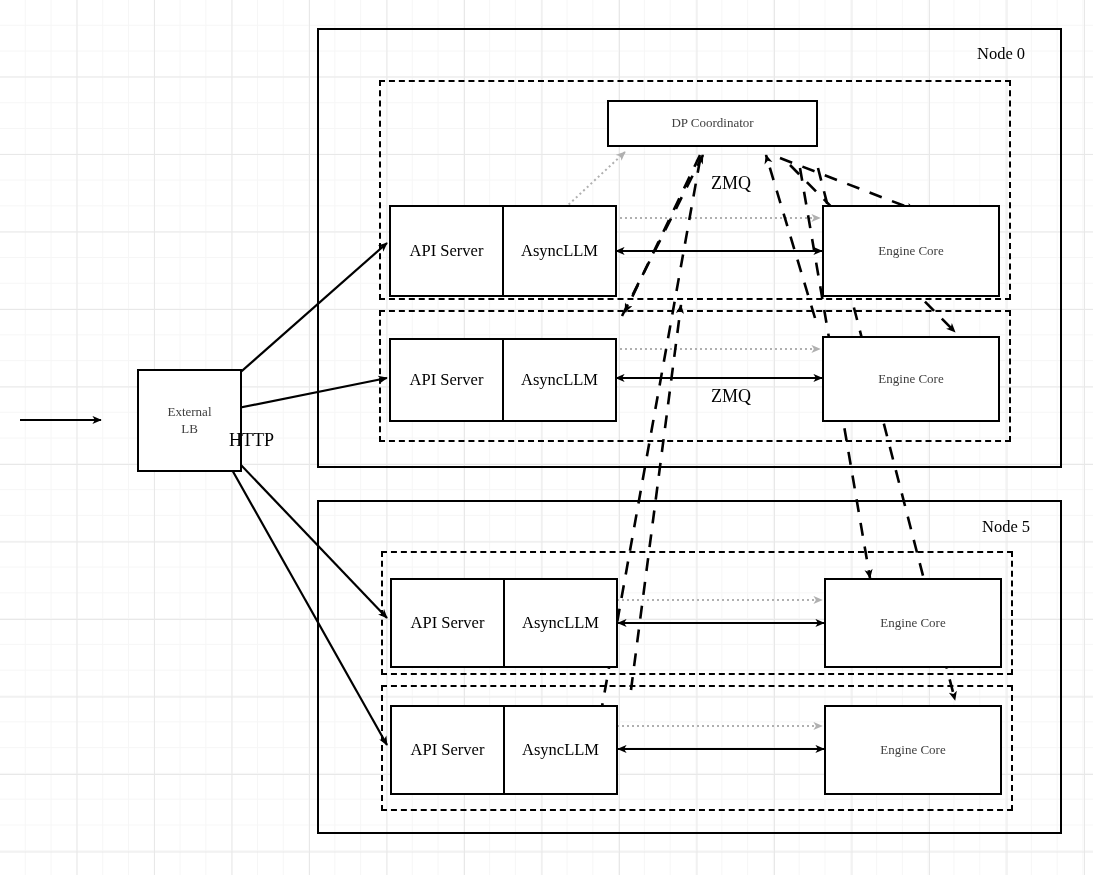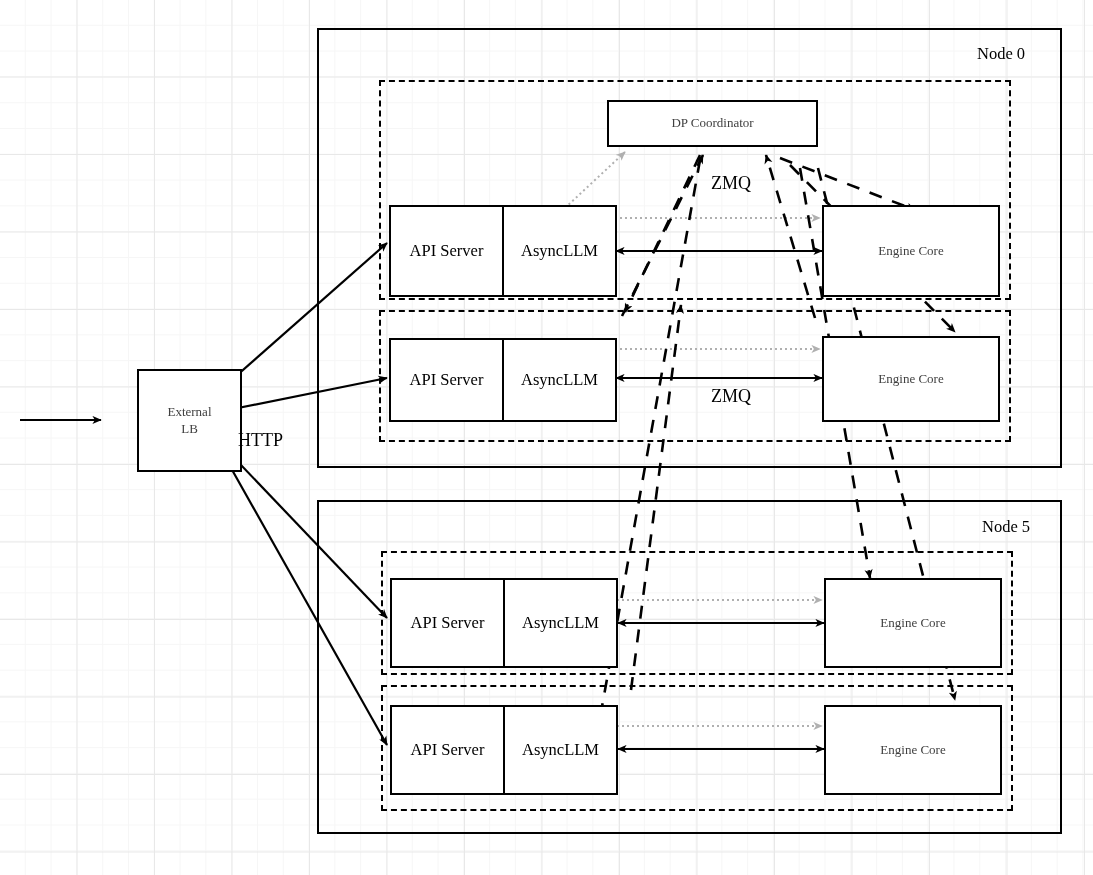--- a/index.html
+++ b/index.html
@@ -230,15 +230,15 @@
     <div class="unit-half">AsyncLLM</div>
   </div>
   <div class="plain-box" style="left:824px; top:705px; width:178px; height:90px;">
     <span>Engine Core</span>
   </div>
 
   <div class="plain-box" style="left:125px; top:369px; width:105px; height:103px; flex-direction:column;margin-left:12px;">
     <span>External</span>
     <span>LB</span>
   </div>
-  <div class="edge-label" style="left:238px; top:430px;">HTTP</div>
+  <div class="edge-label" style="left:229px; top:430px;">HTTP</div>
 
 </div>
 
 </body></html>

